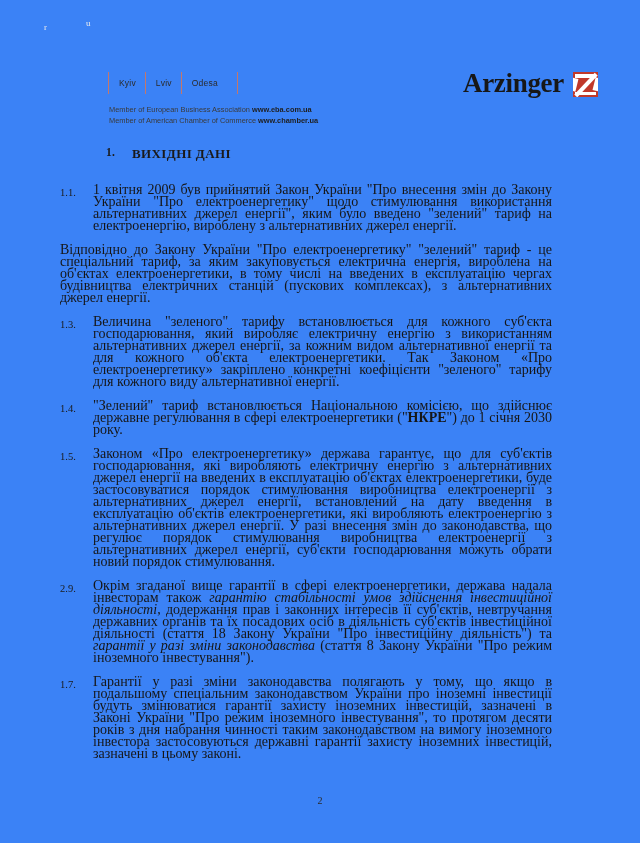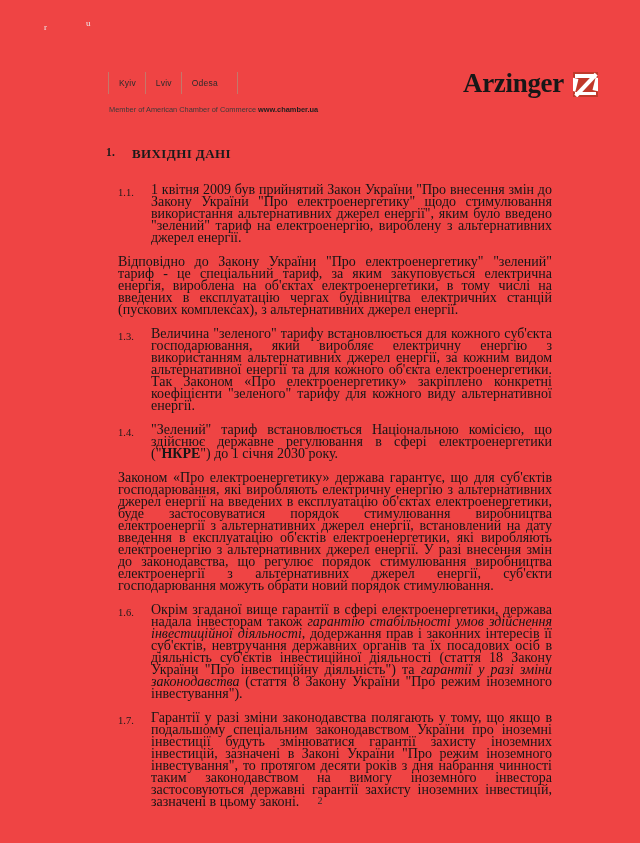--- a/index.html
+++ b/index.html
@@ -13,21 +13,21 @@
     font-family: "Liberation Serif", serif;
     color: #1b1b1b;
     position: relative;
     overflow: hidden;
   }
 
   .page {
     position: relative;
     width: 640px;
     height: 843px;
-    background: #ef4444;
+    background: #3b82f6;
     text-decoration: underline;
   }
 
   
   .speckle {
     position: absolute;
     color: #ececed;
     font-family: "Liberation Serif", serif;
     font-size: 9px;
     user-select: none;
@@ -158,21 +158,21 @@
     flex: none;
   }
   .section-heading .sh-text {
     font-variant: small-caps;
     font-size: 13px;
     letter-spacing: 0.4px;
   }
 
   .clause {
     display: flex;
-    padding-left: 118px;
+    padding-left: 60px;
     padding-right: 88px;
     margin-bottom: 12px;
   }
   .clause-num {
     width: 33px;
     flex: none;
     font-size: 10.5px;
     line-height: 17.5px;
     color: #1a1a1a;
   }
@@ -216,20 +216,23 @@
         <span>Lviv</span>
       </div>
       <div class="city-cell">
         <span>Odesa</span>
       </div>
       <div class="city-endbar"></div>
     </div>
 
     <div class="memberships">
       <div>
+        <span>Member of European Business Association </span><b>www.eba.com.ua</b>
+      </div>
+      <div>
         <span>Member of American Chamber of Commerce </span><b>www.chamber.ua</b>
       </div>
     </div>
 
     <div class="logo">
       <div class="logo-word">Arzinger</div>
       <div class="logo-mark">
         <div class="bar top"></div>
         <div class="diag"></div>
         <div class="bar bottom"></div>
@@ -260,25 +263,26 @@
       <div class="clause-num">1.3.</div>
       <div class="clause-body">Величина "зеленого" тарифу встановлюється для кожного суб'єкта господарювання, який виробляє електричну енергію з використанням альтернативних джерел енергії, за кожним видом альтернативної енергії та для кожного об'єкта електроенергетики. Так Законом «Про електроенергетику» закріплено конкретні коефіцієнти "зеленого" тарифу для кожного виду альтернативної енергії.</div>
     </div>
 
     <div class="clause">
       <div class="clause-num">1.4.</div>
       <div class="clause-body"><span>"Зелений" тариф встановлюється  Національною комісією, що здійснює державне регулювання в сфері електроенергетики ("</span><b>НКРЕ</b><span>") до  1  січня 2030 року.</span></div>
     </div>
 
     <div class="clause">
+      <div class="clause-num">1.5.</div>
       <div class="clause-body">Законом «Про електроенергетику» держава гарантує, що для суб'єктів  господарювання, які виробляють електричну енергію з альтернативних джерел  енергії на введених в експлуатацію об'єктах електроенергетики,  буде застосовуватися порядок стимулювання виробництва електроенергії з альтернативних джерел енергії, встановлений на дату введення в експлуатацію  об'єктів електроенергетики, які виробляють електроенергію з альтернативних джерел енергії.  У разі внесення змін до законодавства, що регулює порядок стимулювання виробництва електроенергії з  альтернативних джерел енергії, суб'єкти господарювання можуть обрати новий порядок стимулювання.</div>
     </div>
 
     <div class="clause">
-      <div class="clause-num">1.6.</div>
+      <div class="clause-num">2.9.</div>
       <div class="clause-body"><span>Окрім згаданої вище гарантії в сфері електроенергетики, держава надала інвесторам також </span><i>гарантію стабільності умов здійснення інвестиційної діяльності</i><span>, додержання прав і законних інтересів її суб'єктів, невтручання державних органів та їх посадових осіб в діяльність  суб'єктів інвестиційної  діяльності (стаття 18 Закону України "Про інвестиційну діяльність") та </span><i>гарантії у разі зміни законодавства</i><span> (стаття 8 Закону України "Про режим іноземного інвестування").</span></div>
     </div>
 
     <div class="clause">
       <div class="clause-num">1.7.</div>
       <div class="clause-body">Гарантії у разі зміни законодавства полягають у тому, що якщо в подальшому спеціальним законодавством України про іноземні інвестиції будуть змінюватися гарантії захисту іноземних інвестицій, зазначені в Законі України "Про режим іноземного інвестування", то протягом десяти років з дня набрання чинності таким законодавством на вимогу іноземного інвестора застосовуються державні гарантії захисту іноземних інвестицій, зазначені в цьому законі.</div>
     </div>
 
   </div>
 

